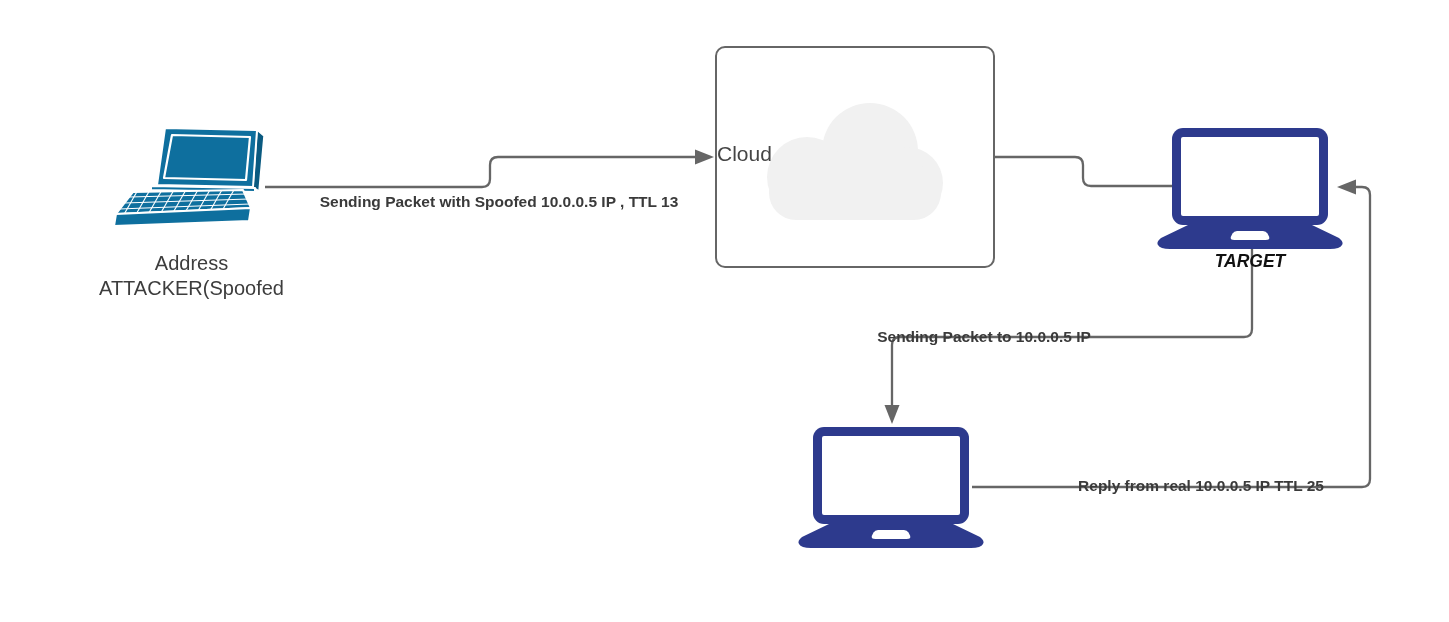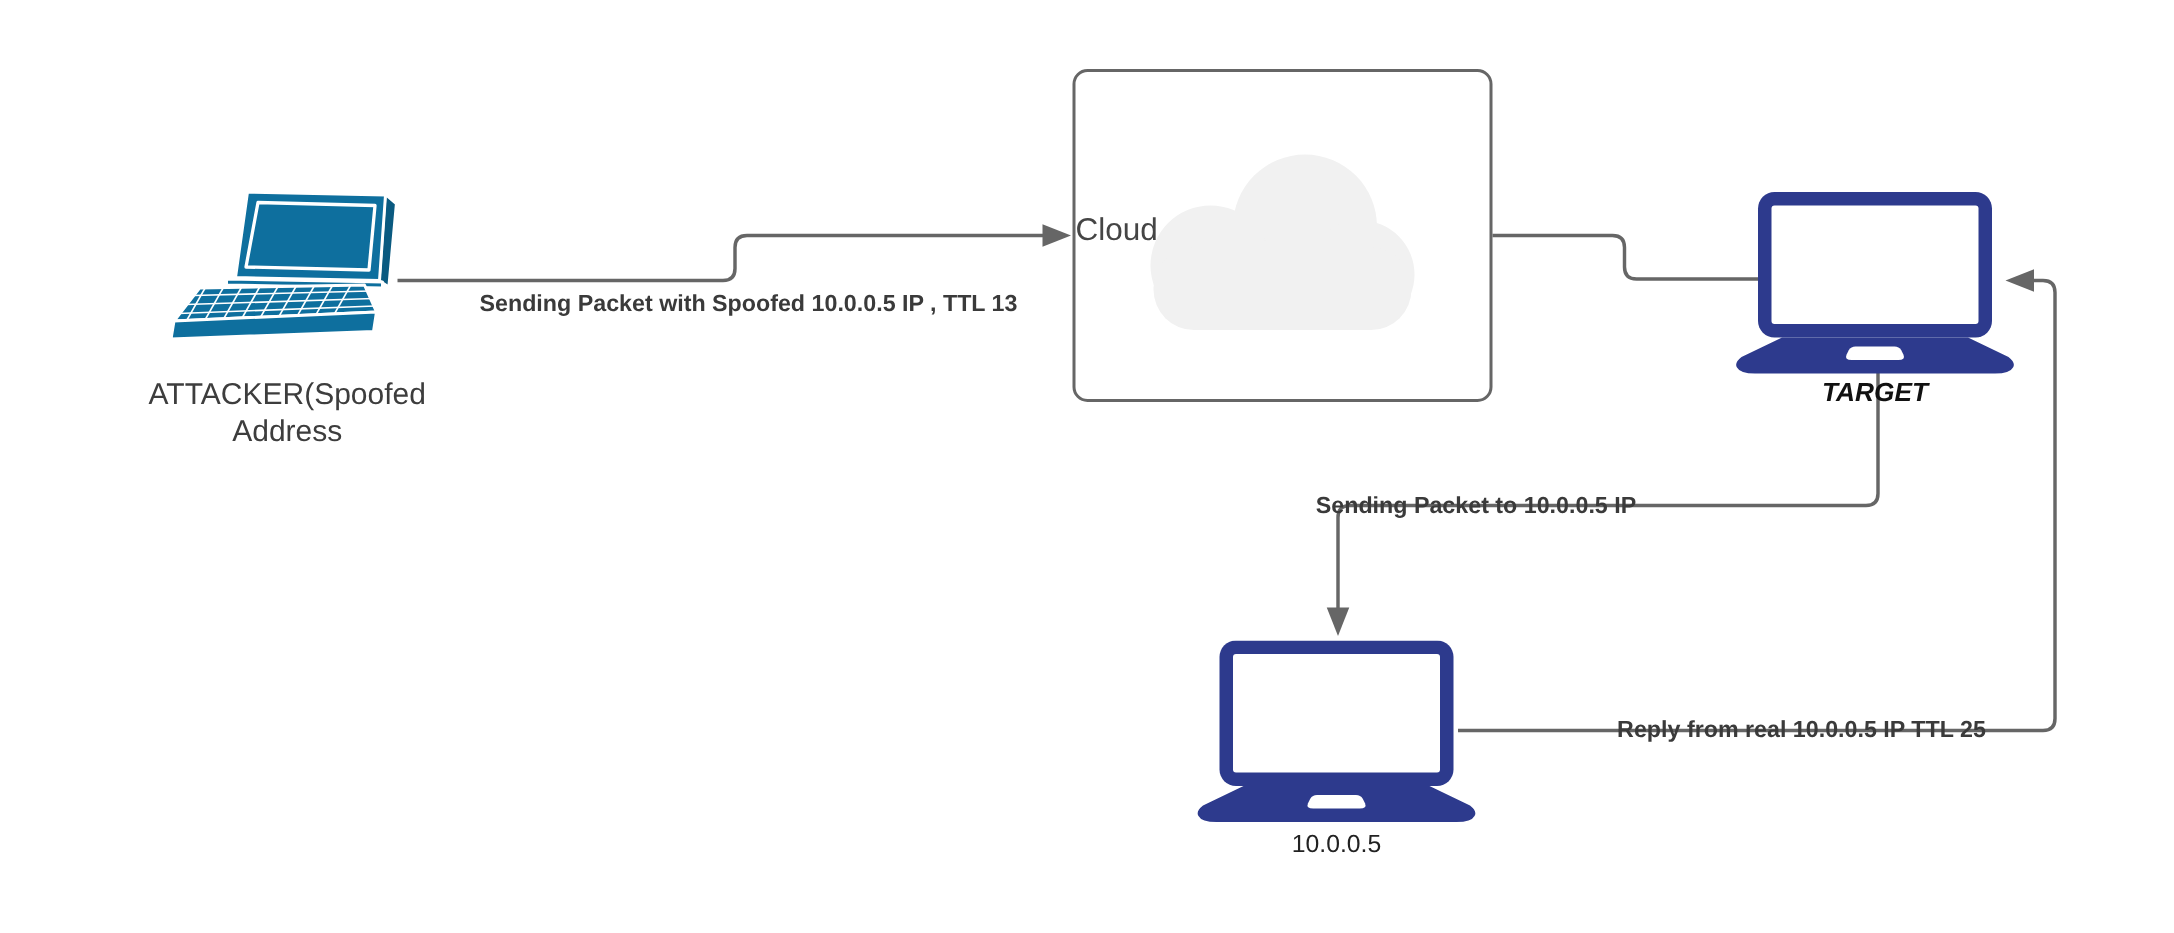--- a/index.html
+++ b/index.html
@@ -104,22 +104,22 @@
     <text class="edge-label" x="984" y="342">Sending Packet to 10.0.0.5 IP</text>
     <text class="edge-label" x="1201" y="491">Reply from real 10.0.0.5 IP TTL 25</text>
   </svg>
 
   <div class="node" style="left:113px;top:125px;width:154px;height:103px;">
     <svg width="154" height="103" viewBox="0 0 154 103">
       <use href="#laptop-cisco"></use>
     </svg>
   </div>
   <div class="caption attacker-caption">
+    <div>Address</div>
     <div>ATTACKER(Spoofed</div>
-    <div>Address</div>
   </div>
 
   <div class="node cloud-box">
     <svg class="cloud-shape" viewBox="0 0 198 122">
       <g fill="var(--c-cloud-fill)">
         <circle cx="115" cy="52" r="48"></circle>
         <circle cx="52" cy="78" r="40"></circle>
         <circle cx="152" cy="84" r="36"></circle>
         <rect x="14" y="66" width="172" height="55" rx="27"></rect>
       </g>
@@ -132,15 +132,14 @@
       <use href="#laptop-navy"></use>
     </svg>
   </div>
   <div class="caption target-caption">TARGET</div>
 
   <div class="node" style="left:794px;top:427px;width:194px;height:122px;">
     <svg width="194" height="122" viewBox="0 0 194 122">
       <use href="#laptop-navy"></use>
     </svg>
   </div>
-  <div class="caption realhost-caption">10.0.0.5</div>
 
 </div>
 
 </body></html>

